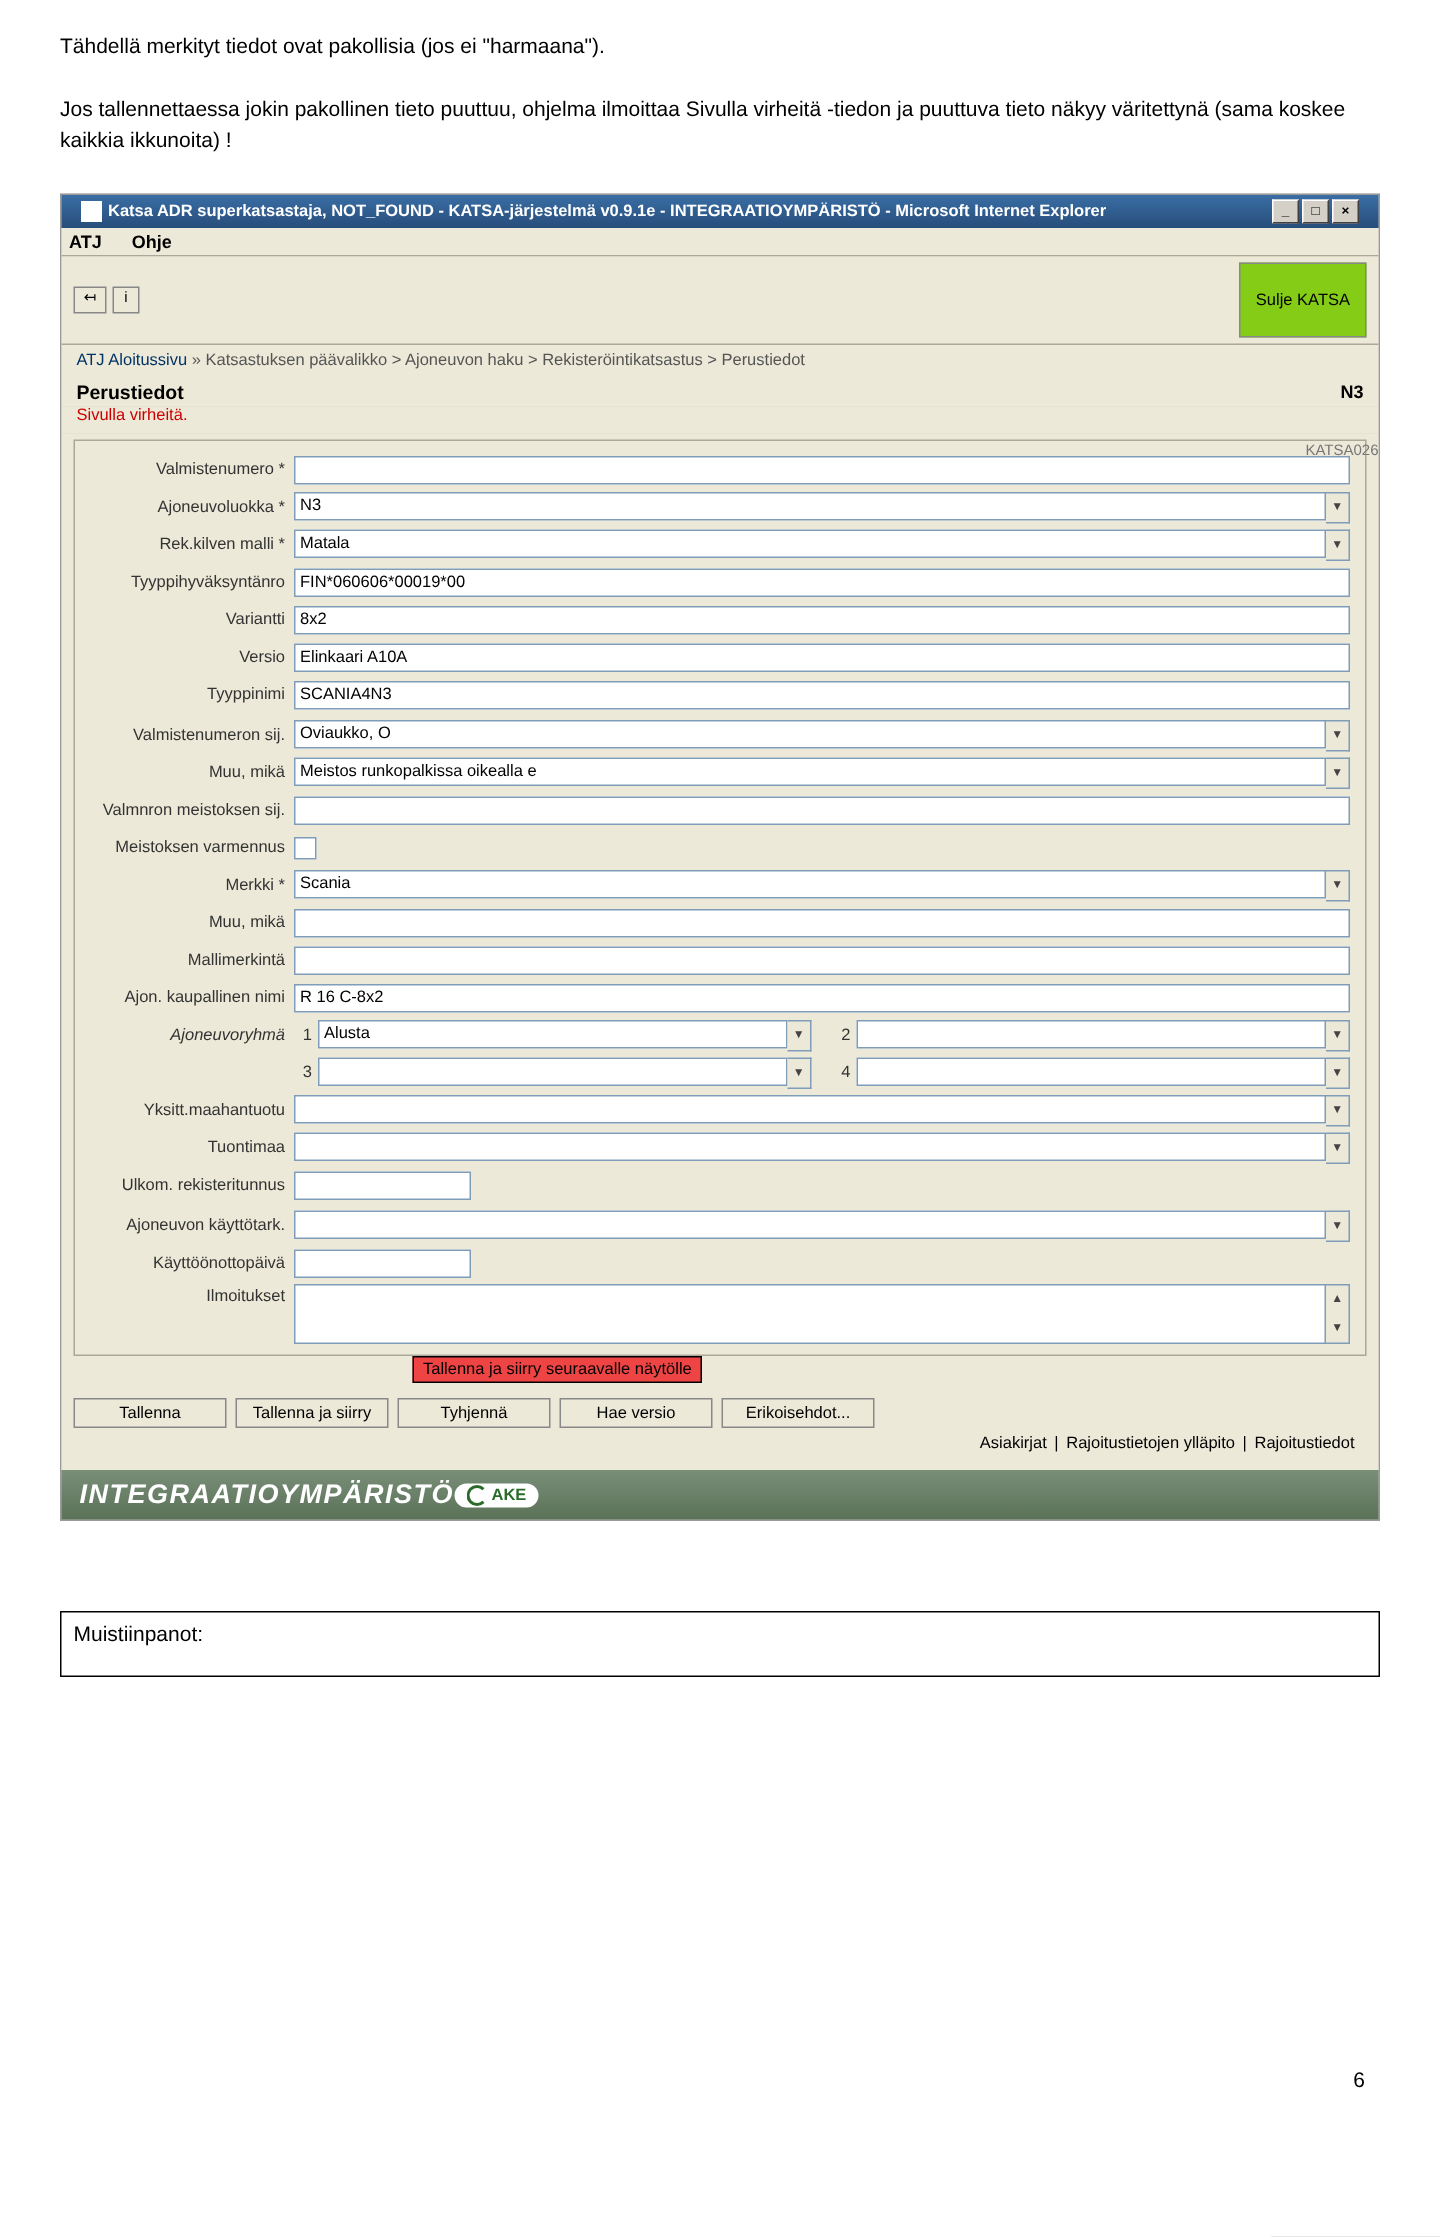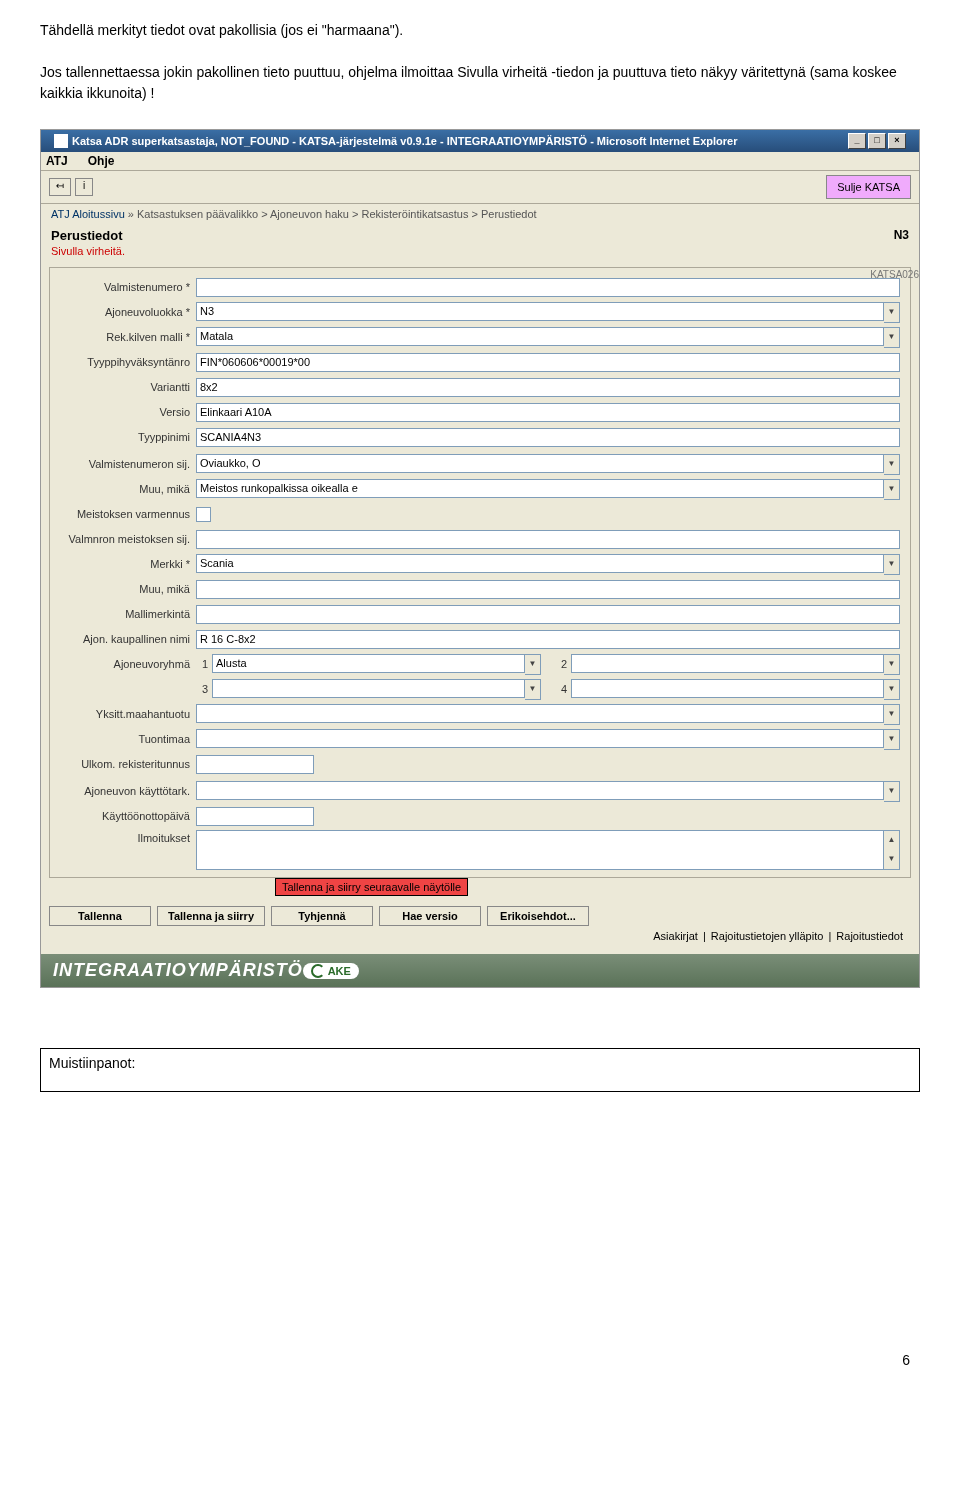--- a/index.html
+++ b/index.html
@@ -87,22 +87,22 @@
     height: 16px;
     border: 1px solid #888;
     background: #ece9d8;
     font-size: 10px;
     text-align: center;
     line-height: 14px;
   }
   .nav-sq { width: 16px; }
   .sulje-btn {
     border: 1px solid #888;
-    background: #f0abfc;
-    padding: 5px 10px;
+    background: #84cc16;
+    padding: 18px 10px;
     font-size: 11px;
   }
   .breadcrumb {
     background: #ece9d8;
     padding: 4px 10px 8px 10px;
     font-size: 11px;
     color: #555;
   }
   .breadcrumb .bc-first {
     color: #003366;
@@ -209,21 +209,21 @@
     height: 22px;
   }
   .full-row .lbl { width: 130px; }
   .full-row .inp { flex: 1; }
   .av-row {
     display: flex;
     align-items: center;
     height: 22px;
     margin-bottom: 3px;
   }
-  .av-row .lbl { width:130px; }
+  .av-row .lbl { width:130px;font-style:italic; }
   .num {
     width: 12px;
     text-align: right;
     font-size: 11px;
     margin-right: 4px;
     color: #333;
   }
   .av-sel {
     flex: 1;
     display: flex;
@@ -263,21 +263,20 @@
     text-align: center;
     line-height: 18px;
     color: #444;
   }
   .action-bar {
     margin-top: 8px;
     display: flex;
     align-items: flex-end;
     gap: 6px;
     font-size: 11px;
-    font-weight: bold;
   }
   .hint {
     border: 1px solid #000;
     background: #ef4444;
     padding: 2px 6px;
     font-size: 11px;
     margin-left: 100px;
     margin-bottom: 2px;
   }
   .action-btn {
@@ -437,26 +436,26 @@
                 </div>
               </div>
             <div class="row">
                 <div class="lbl">Muu, mikä</div>
                 <div class="sel">
                   <div class="inp">Meistos runkopalkissa oikealla e</div>
                   <div class="sel-btn">▼</div>
                 </div>
               </div>
             <div class="row">
+                <div class="lbl">Valmnron meistoksen sij.</div>
+                <div class="inp"></div>
+              </div>
+            <div class="row">
                 <div class="lbl">Meistoksen varmennus</div>
                 <div class="chk"></div>
-              </div>
-            <div class="row">
-                <div class="lbl">Valmnron meistoksen sij.</div>
-                <div class="inp"></div>
               </div>
             <div class="row">
                 <div class="lbl">Merkki *</div>
                 <div class="sel">
                   <div class="inp">Scania</div>
                   <div class="sel-btn">▼</div>
                 </div>
               </div>
             <div class="row">
                 <div class="lbl">Muu, mikä</div>

